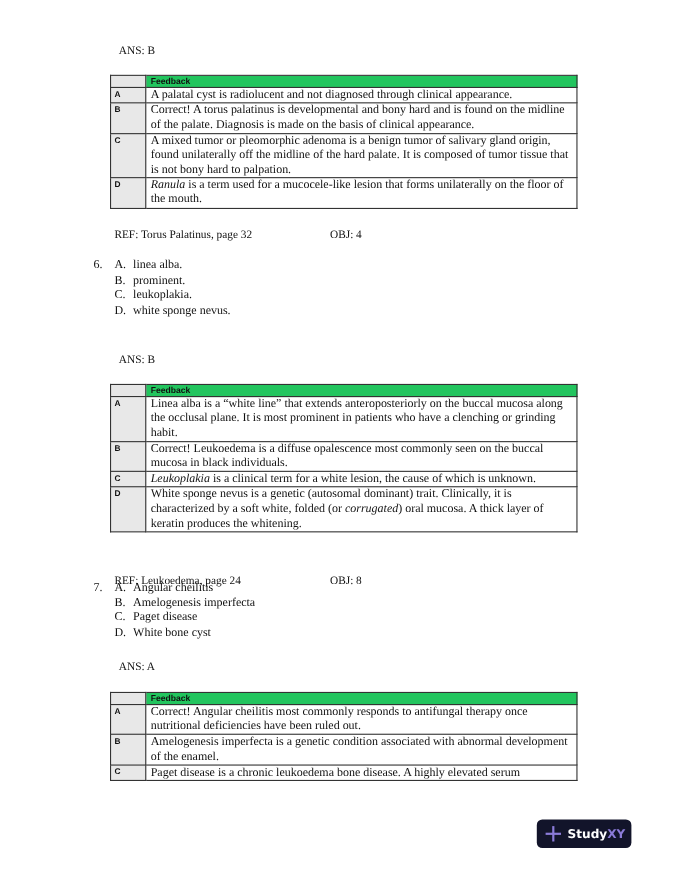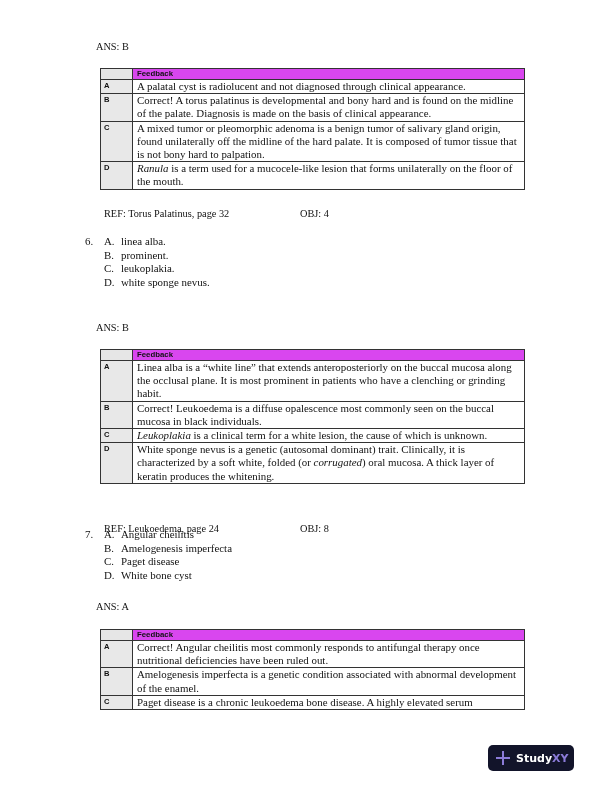--- a/index.html
+++ b/index.html
@@ -1,28 +1,28 @@
 <!DOCTYPE html>
 <html><head>
 <meta charset="utf-8">
 <style>
   html, body { margin: 0; padding: 0; background: #ffffff; }
   body { width: 612px; height: 792px; position: relative; overflow: hidden;
          font-family: "Liberation Serif", serif; color: #111; font-size: 10.6px; }
   .abs { position: absolute; }
-  .ans { left: 96px; font-size: 10.3px; }
+  .ans { left: 108px; font-size: 10.3px; }
   .ref { left: 104px; font-size: 10.3px; }
   .ref .obj { position: absolute; left: 196px; white-space: nowrap; }
   .ref .reftxt { white-space: nowrap; }
   table.fb { position: absolute; left: 100px; width: 425px; border-collapse: collapse;
              border: 1.3px solid #333; }
   table.fb td { border: 1px solid #333; vertical-align: top; padding: 0; }
   table.fb td.key { width: 23px; background: #e8e8e8; font-family: "Liberation Sans", sans-serif;
                     font-weight: bold; font-size: 7.6px; padding: 1px 3px; border-right: 1px solid #333; }
-  table.fb tr.hdr td { background: #d946ef; font-family: "Liberation Sans", sans-serif;
+  table.fb tr.hdr td { background: #22c55e; font-family: "Liberation Sans", sans-serif;
                        font-weight: bold; font-size: 7.8px; padding: 0 4px; height: 10px; line-height: 10px;}
   table.fb td.txt { padding: 0 4px 0 4px; font-size: 10.9px; line-height: 13.2px; }
   .q { left: 85px; width: 460px; font-size: 10.9px; line-height: 13.6px; }
   .q .num { position: absolute; left: 0; }
   .q .stem { margin-left: 19px; }
   .q .opt { margin-left: 19px; }
   .q .opt .lt { display: inline-block; width: 17px; }
   .badge { position: absolute; left: 488px; top: 745px; width: 86px; height: 26px;
            background: #12142a; border-radius: 5px; display: flex; align-items: center; }
   .badge .plus { position: relative; width: 14px; height: 14px; margin-left: 8px; }

